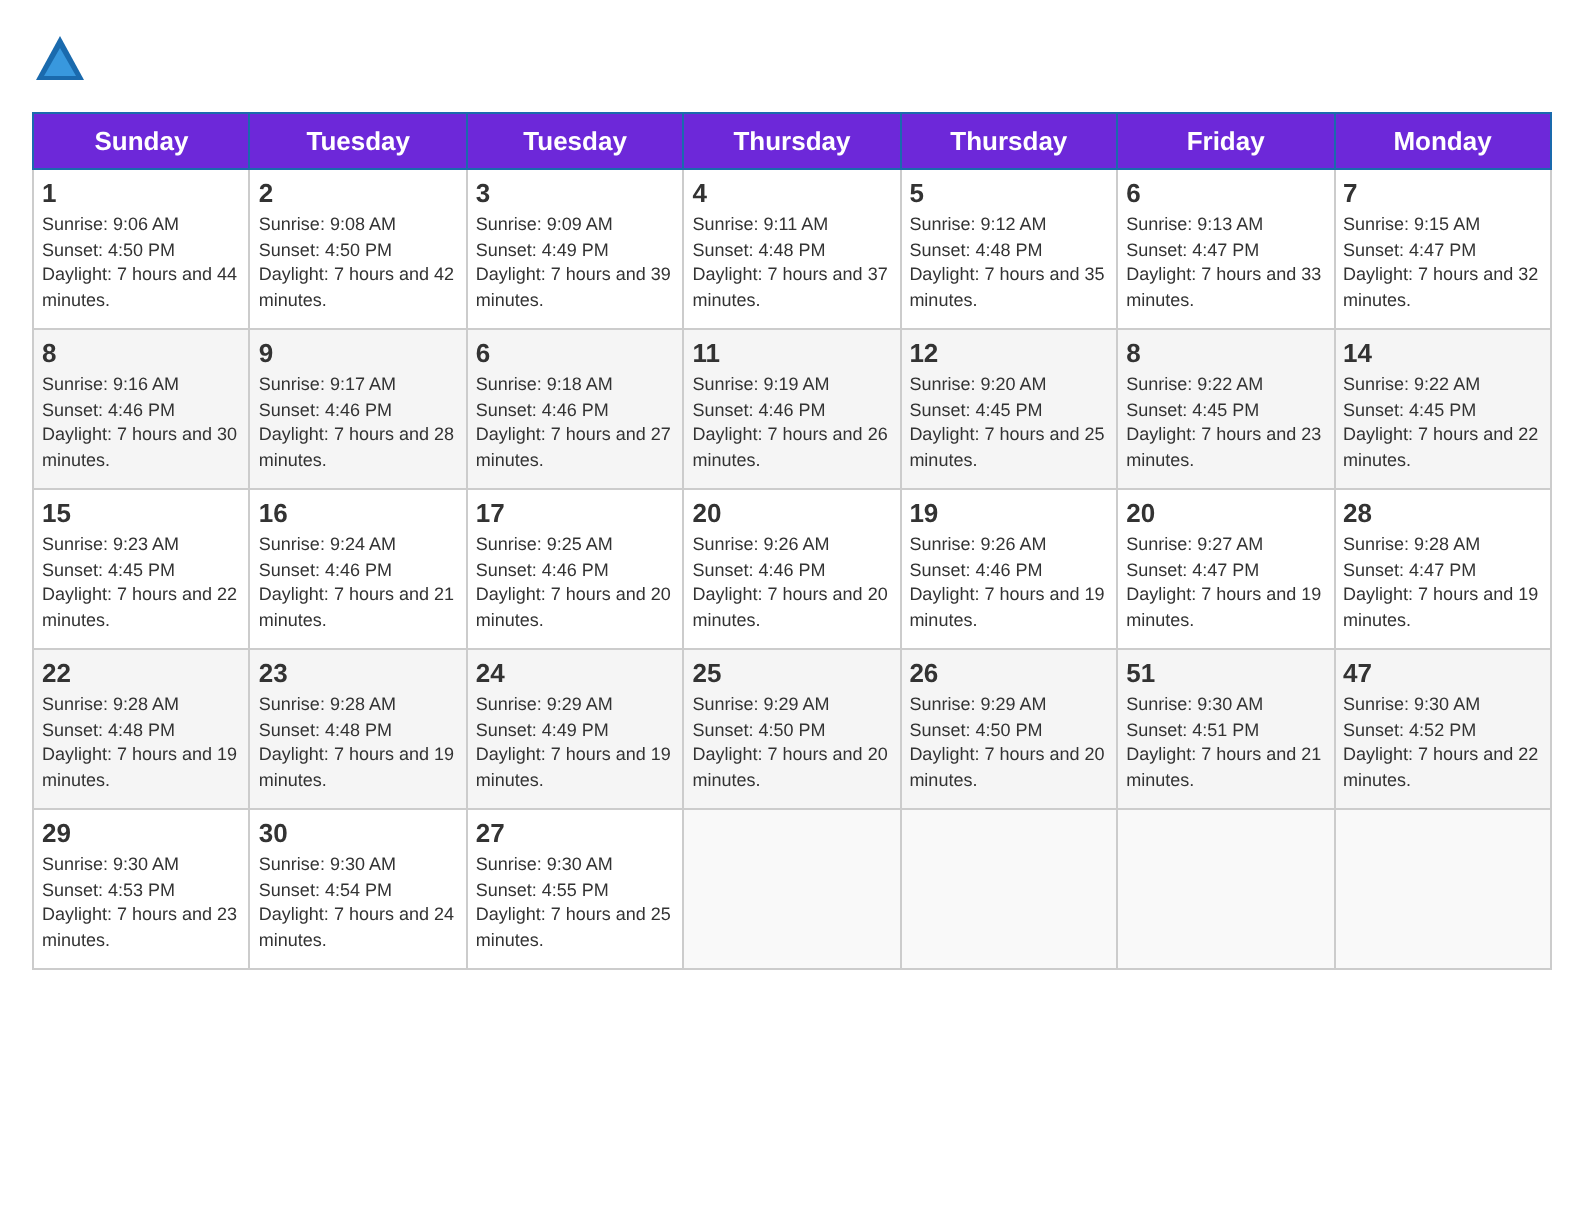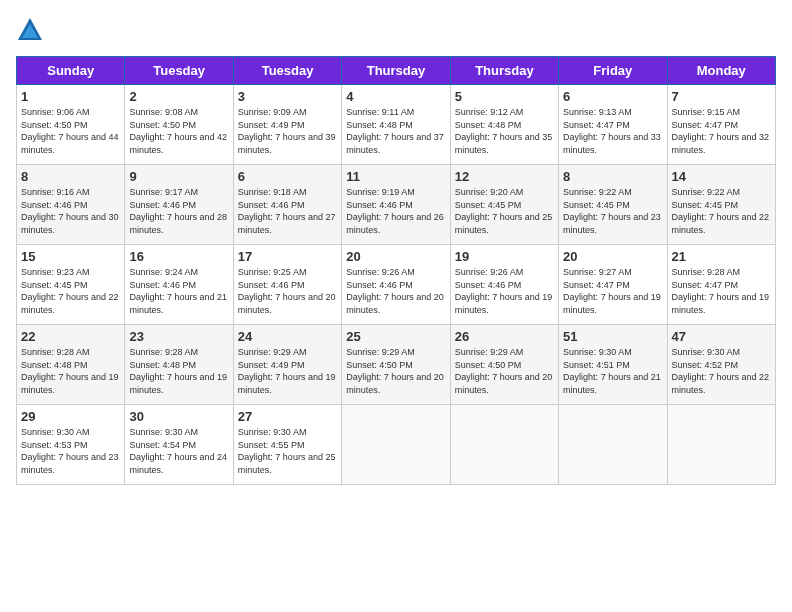--- a/index.html
+++ b/index.html
@@ -122,21 +122,21 @@
         <td><span class="day-num">8</span><span class="cell-text">Sunrise: 9:22 AM<br>Sunset: 4:45 PM<br>Daylight: 7 hours and 23 minutes.</span></td>
         <td><span class="day-num">14</span><span class="cell-text">Sunrise: 9:22 AM<br>Sunset: 4:45 PM<br>Daylight: 7 hours and 22 minutes.</span></td>
       </tr>
       <tr>
         <td><span class="day-num">15</span><span class="cell-text">Sunrise: 9:23 AM<br>Sunset: 4:45 PM<br>Daylight: 7 hours and 22 minutes.</span></td>
         <td><span class="day-num">16</span><span class="cell-text">Sunrise: 9:24 AM<br>Sunset: 4:46 PM<br>Daylight: 7 hours and 21 minutes.</span></td>
         <td><span class="day-num">17</span><span class="cell-text">Sunrise: 9:25 AM<br>Sunset: 4:46 PM<br>Daylight: 7 hours and 20 minutes.</span></td>
         <td><span class="day-num">20</span><span class="cell-text">Sunrise: 9:26 AM<br>Sunset: 4:46 PM<br>Daylight: 7 hours and 20 minutes.</span></td>
         <td><span class="day-num">19</span><span class="cell-text">Sunrise: 9:26 AM<br>Sunset: 4:46 PM<br>Daylight: 7 hours and 19 minutes.</span></td>
         <td><span class="day-num">20</span><span class="cell-text">Sunrise: 9:27 AM<br>Sunset: 4:47 PM<br>Daylight: 7 hours and 19 minutes.</span></td>
-        <td><span class="day-num">21</span><span class="cell-text">Sunrise: 9:28 AM<br>Sunset: 4:47 PM<br>Daylight: 7 hours and 19 minutes.</span></td>
+        <td><span class="day-num">28</span><span class="cell-text">Sunrise: 9:28 AM<br>Sunset: 4:47 PM<br>Daylight: 7 hours and 19 minutes.</span></td>
       </tr>
       <tr>
         <td><span class="day-num">22</span><span class="cell-text">Sunrise: 9:28 AM<br>Sunset: 4:48 PM<br>Daylight: 7 hours and 19 minutes.</span></td>
         <td><span class="day-num">23</span><span class="cell-text">Sunrise: 9:28 AM<br>Sunset: 4:48 PM<br>Daylight: 7 hours and 19 minutes.</span></td>
         <td><span class="day-num">24</span><span class="cell-text">Sunrise: 9:29 AM<br>Sunset: 4:49 PM<br>Daylight: 7 hours and 19 minutes.</span></td>
         <td><span class="day-num">25</span><span class="cell-text">Sunrise: 9:29 AM<br>Sunset: 4:50 PM<br>Daylight: 7 hours and 20 minutes.</span></td>
         <td><span class="day-num">26</span><span class="cell-text">Sunrise: 9:29 AM<br>Sunset: 4:50 PM<br>Daylight: 7 hours and 20 minutes.</span></td>
         <td><span class="day-num">51</span><span class="cell-text">Sunrise: 9:30 AM<br>Sunset: 4:51 PM<br>Daylight: 7 hours and 21 minutes.</span></td>
         <td><span class="day-num">47</span><span class="cell-text">Sunrise: 9:30 AM<br>Sunset: 4:52 PM<br>Daylight: 7 hours and 22 minutes.</span></td>
       </tr>

